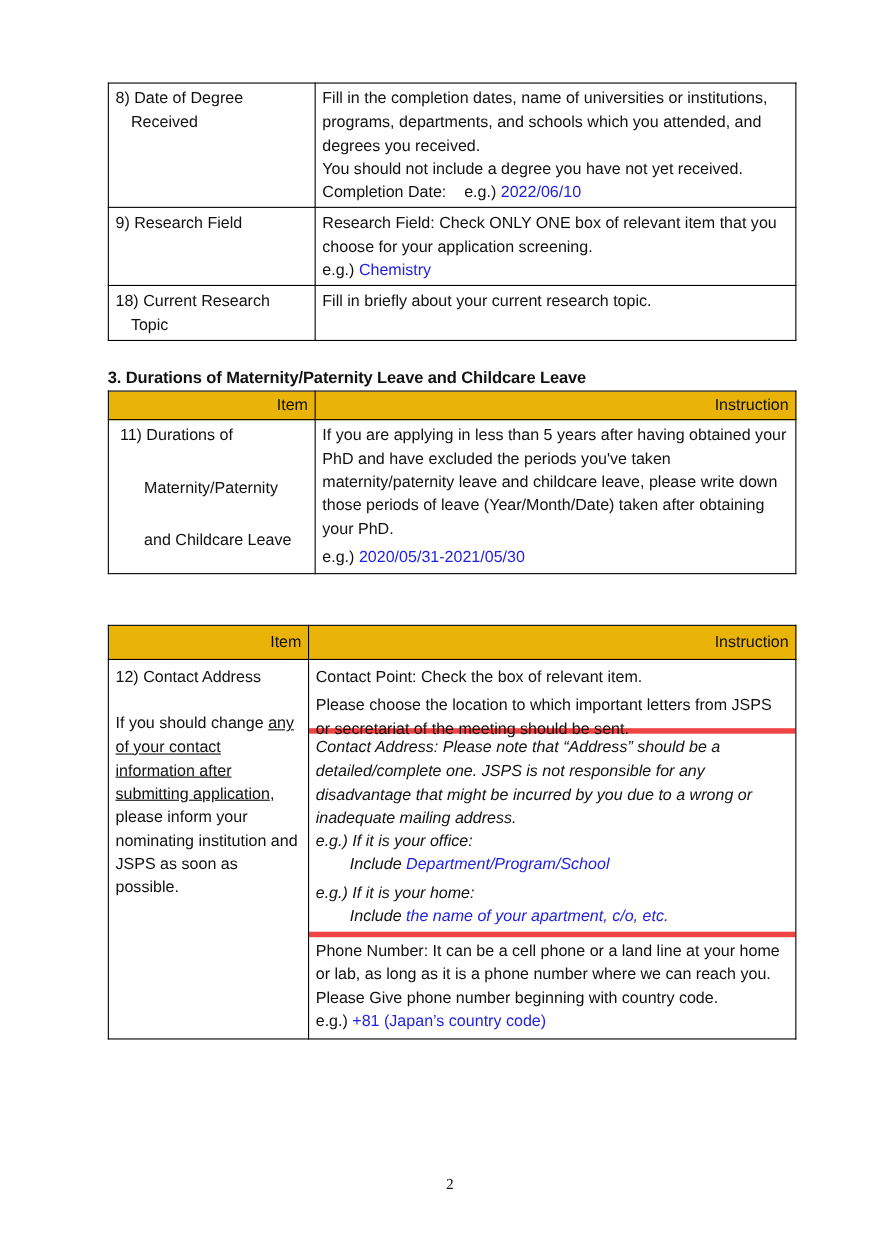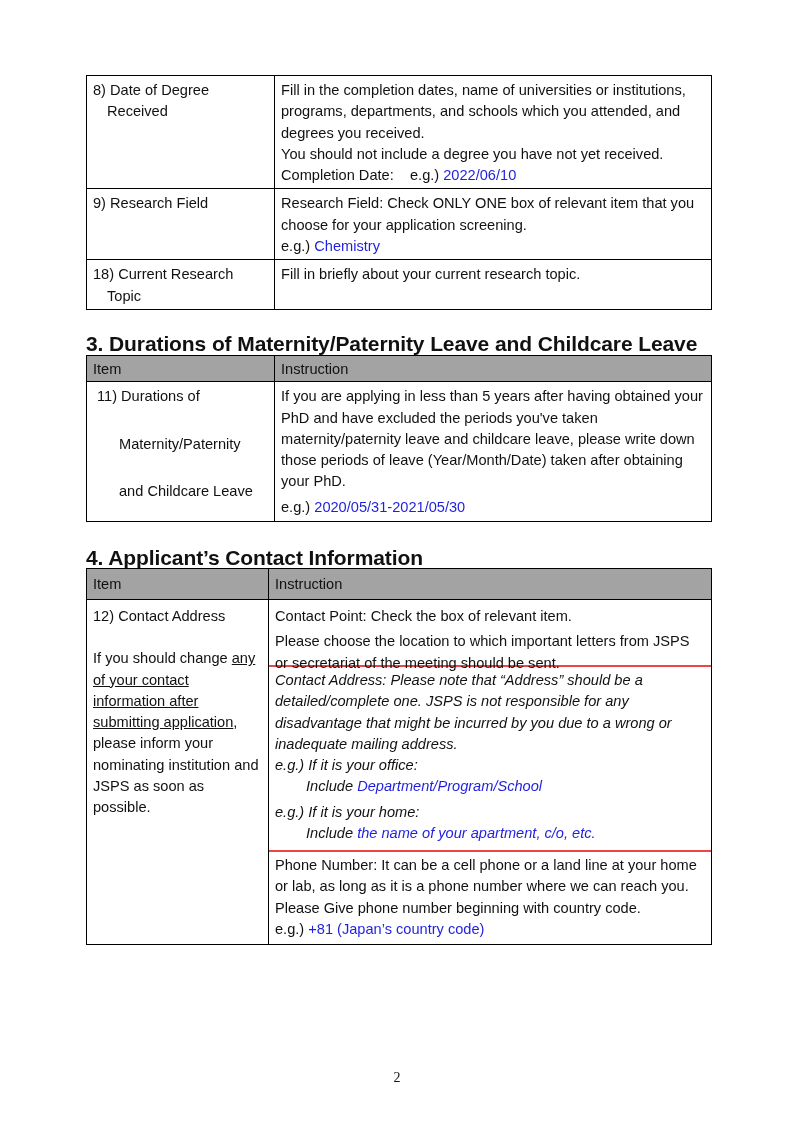--- a/index.html
+++ b/index.html
@@ -1,29 +1,29 @@
 <!DOCTYPE html>
 <html><head>
 <meta charset="utf-8">
 <style>
   html, body { margin: 0; padding: 0; background: #ffffff; }
   body { width: 794px; height: 1123px; position: relative; font-family: "Liberation Sans", "DejaVu Sans", sans-serif; color: #111; }
-  .page { position: absolute; left: 0; top: 0; width: 736px; height: 1123px; }
+  .page { position: absolute; left: 12px; top: 0; width: 736px; height: 1123px; }
   table { border-collapse: collapse; position: absolute; left: 86px; width: 625px; table-layout: fixed; }
   td, th { border: 1px solid #000; vertical-align: top; font-size: 14.6px; line-height: 21.3px; font-weight: normal; text-align: left; }
-  th { background: #a3a3a3; padding: 3px 6px 1px 6px; }
+  th { background: #eab308; padding: 3px 6px 1px 6px; text-align: right; }
   td { padding: 4px 6px 2px 6px; }
   .blue { color: #1f1fe0; }
   .indent { padding-left: 14px; display: block; }
   .ul { text-decoration: underline; }
   .sub { display: block; padding-left: 31px; margin-top: 26px; }
   .divcell { padding: 0; }
-  .subblock { padding: 4px 6px 4px 6px; border-bottom: 2px solid #ef4444; }
+  .subblock { padding: 4px 6px 4px 6px; border-bottom: 5px solid #ef4444; }
   .subblock:last-child { border-bottom: none; }
-  h2 { position: absolute; left: 86px; margin: 0; font-size: 21px; font-weight: bold; line-height: 22px; letter-spacing: -0.1px; }
+  h2 { position: absolute; left: 86px; margin: 0; font-size: 15px; font-weight: bold; line-height: 22px; letter-spacing: -0.1px; }
   .page-num { position: absolute; top: 1070px; left: 0; width: 794px; text-align: center; font-family: "Liberation Serif", "DejaVu Serif", serif; font-size: 14px; }
   .gap { display:block; height: 4px; }
 </style>
 </head>
 <body>
 
 <div class="page">
 
   <table style="top:75px;">
     <colgroup>
@@ -82,21 +82,20 @@
       </td>
       <td>
         <span>If you are applying in less than 5 years after having obtained your PhD and have excluded the periods you've taken maternity/paternity leave and childcare leave, please write down those periods of leave (Year/Month/Date) taken after obtaining your PhD.</span>
         <span class="gap"></span>
         <span style="white-space:pre;">e.g.) </span><span class="blue">2020/05/31-2021/05/30</span>
       </td>
     </tr>
   </tbody>
     </table>
 
-  <h2 style="top:547px;">4. Applicant’s Contact Information</h2>
   <table style="top:568px;">
     <colgroup>
         <col style="width:182px">
         <col style="width:443px">
       </colgroup>
     <tbody>
         <tr style="height:31px;">
       <th style="padding-top:5px;">Item</th>
       <th style="padding-top:5px;">Instruction</th>
     </tr>

